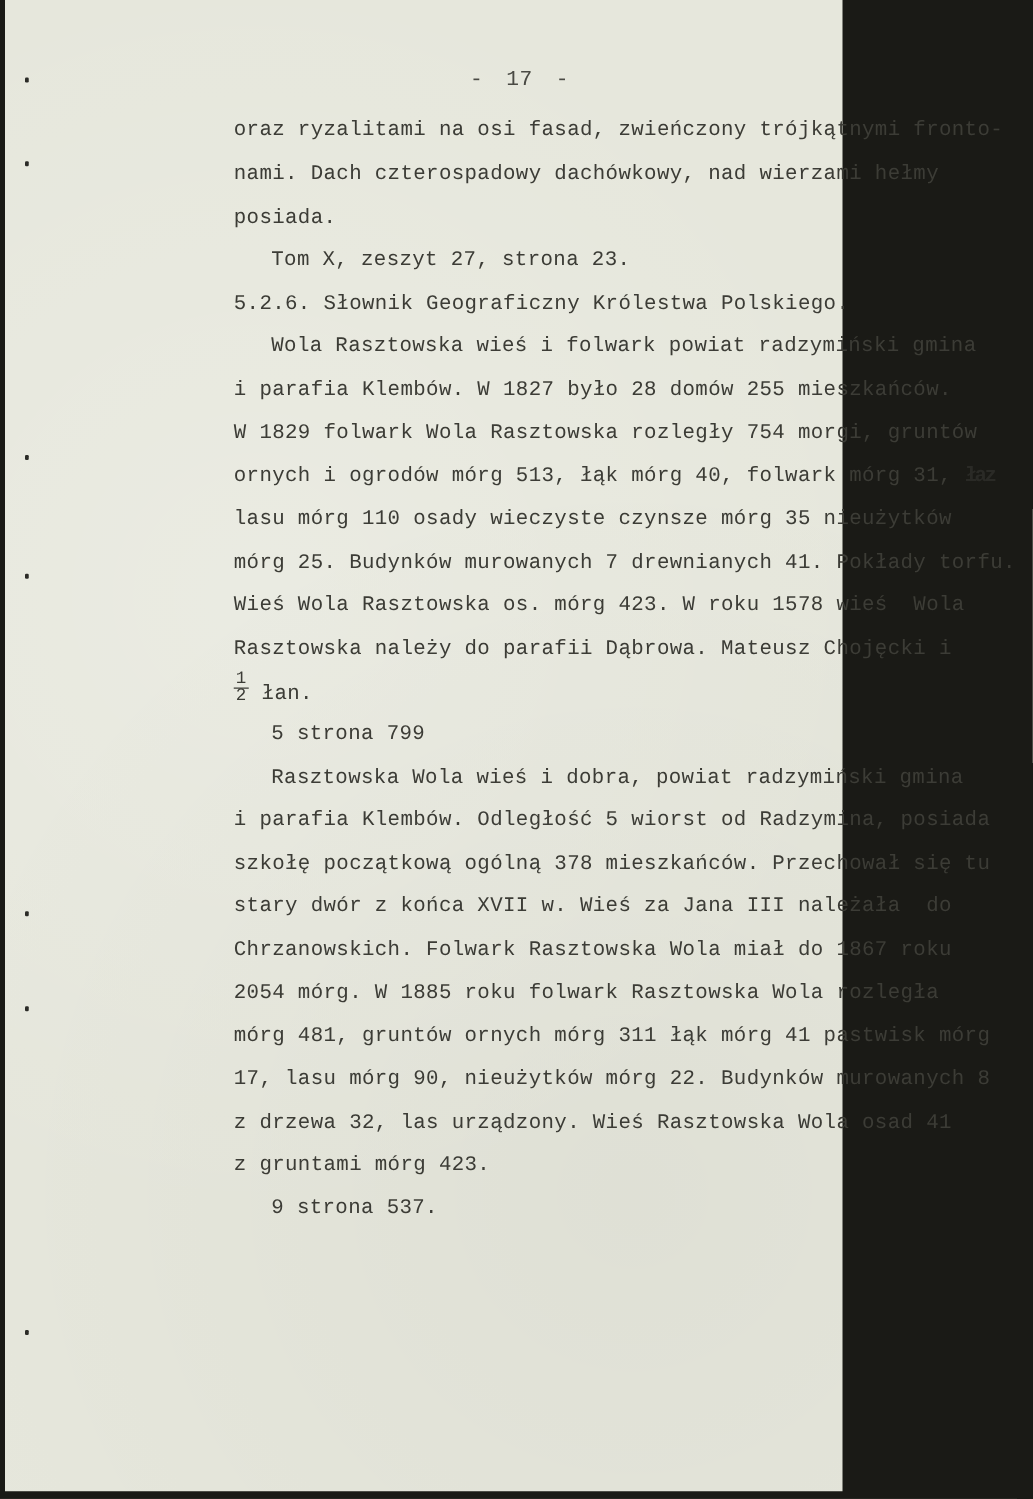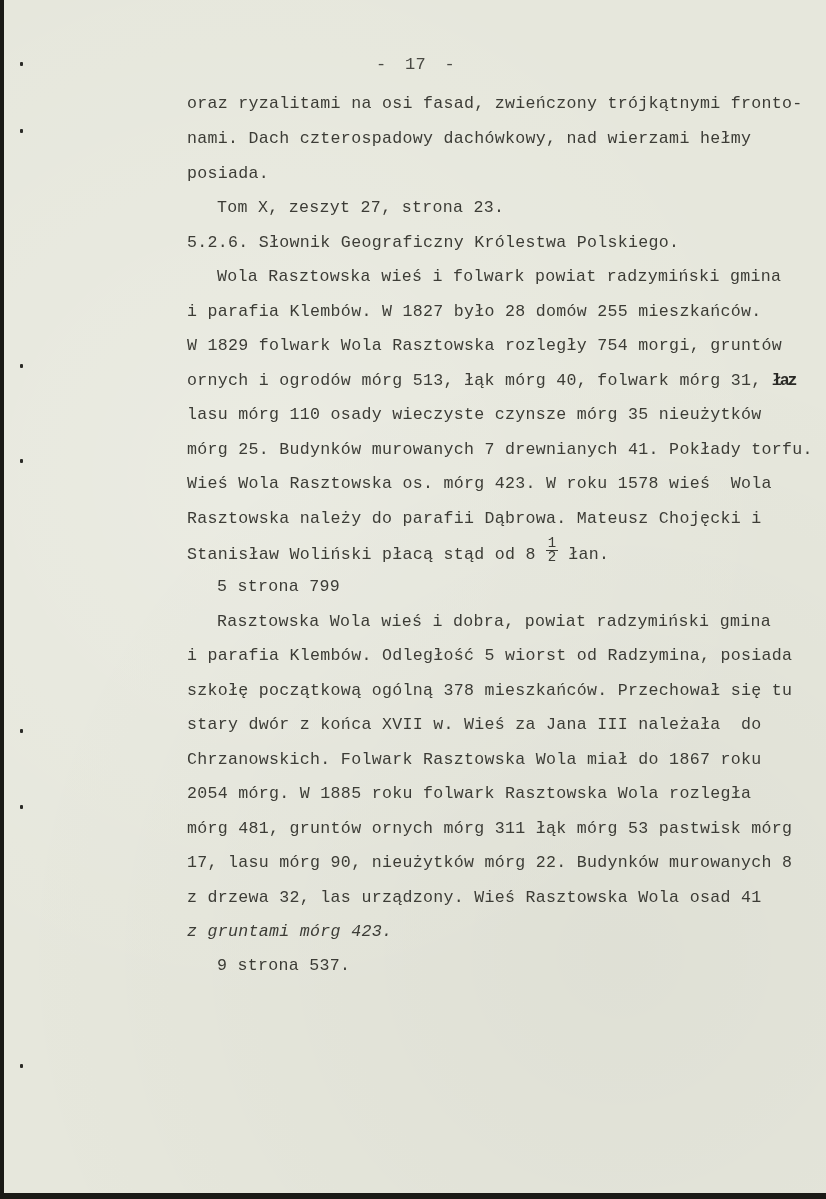--- a/index.html
+++ b/index.html
@@ -10,21 +10,21 @@
     body {
       width: 826px;
       height: 1199px;
       position: relative;
       overflow: hidden;
     }
     .page {
       position: absolute;
       left: 4px;
       top: 0;
-      width: 822px;
+      width: 670px;
       height: 1193px;
       background: #e6e7dc;
       background-image:
         radial-gradient(circle at 30% 40%, rgba(255,255,255,0.18), rgba(0,0,0,0) 60%),
         radial-gradient(circle at 75% 80%, rgba(0,0,0,0.03), rgba(0,0,0,0) 55%);
     }
     .typed {
       font-family: "Liberation Mono", "DejaVu Sans Mono", monospace;
       font-size: 16.6px;
       color: #3c3c36;
@@ -88,27 +88,27 @@
     <div class="typed line indent" style="top:200px;">Tom X, zeszyt 27, strona 23.</div>
     <div class="typed line" style="top:235px;">5.2.6. Słownik Geograficzny Królestwa Polskiego.</div>
     <div class="typed line indent" style="top:269px;">Wola Rasztowska wieś i folwark powiat radzymiński gmina</div>
     <div class="typed line" style="top:304px;">i parafia Klembów. W 1827 było 28 domów 255 mieszkańców.</div>
     <div class="typed line" style="top:338px;">W 1829 folwark Wola Rasztowska rozległy 754 morgi, gruntów</div>
     <div class="typed line" style="top:373px;"><span>ornych i ogrodów mórg 513, łąk mórg 40, folwark mórg 31, </span><span class="strike">łaz</span></div>
     <div class="typed line" style="top:407px;">lasu mórg 110 osady wieczyste czynsze mórg 35 nieużytków</div>
     <div class="typed line" style="top:442px;">mórg 25. Budynków murowanych 7 drewnianych 41. Pokłady torfu.</div>
     <div class="typed line" style="top:476px;">Wieś Wola Rasztowska os. mórg 423. W roku 1578 wieś  Wola</div>
     <div class="typed line" style="top:511px;">Rasztowska należy do parafii Dąbrowa. Mateusz Chojęcki i</div>
-    <div class="typed line" style="top:545px;"><span>Stanisław Woliński płacą stąd od 8 </span><span class="frac"><span style="border-bottom:1px solid #3c3c36;">1</span><span>2</span></span><span> łan.</span></div>
+    <div class="typed line" style="top:545px;"><span class="frac"><span style="border-bottom:1px solid #3c3c36;">1</span><span>2</span></span><span> łan.</span></div>
     <div class="typed line indent" style="top:579px;">5 strona 799</div>
     <div class="typed line indent" style="top:614px;text-align:center;">Rasztowska Wola wieś i dobra, powiat radzymiński gmina</div>
     <div class="typed line" style="top:648px;">i parafia Klembów. Odległość 5 wiorst od Radzymina, posiada</div>
     <div class="typed line" style="top:683px;">szkołę początkową ogólną 378 mieszkańców. Przechował się tu</div>
     <div class="typed line" style="top:717px;">stary dwór z końca XVII w. Wieś za Jana III należała  do</div>
     <div class="typed line" style="top:752px;">Chrzanowskich. Folwark Rasztowska Wola miał do 1867 roku</div>
     <div class="typed line" style="top:786px;">2054 mórg. W 1885 roku folwark Rasztowska Wola rozległa</div>
-    <div class="typed line" style="top:821px;">mórg 481, gruntów ornych mórg 311 łąk mórg 53 pastwisk mórg</div>
+    <div class="typed line" style="top:821px;">mórg 481, gruntów ornych mórg 311 łąk mórg 41 pastwisk mórg</div>
     <div class="typed line" style="top:855px;">17, lasu mórg 90, nieużytków mórg 22. Budynków murowanych 8</div>
     <div class="typed line" style="top:890px;">z drzewa 32, las urządzony. Wieś Rasztowska Wola osad 41</div>
-    <div class="typed line" style="top:924px;font-style:italic;">z gruntami mórg 423.</div>
+    <div class="typed line" style="top:924px;">z gruntami mórg 423.</div>
     <div class="typed line indent" style="top:958px;">9 strona 537.</div>
   </div>
 </div>
 
 </body></html>

